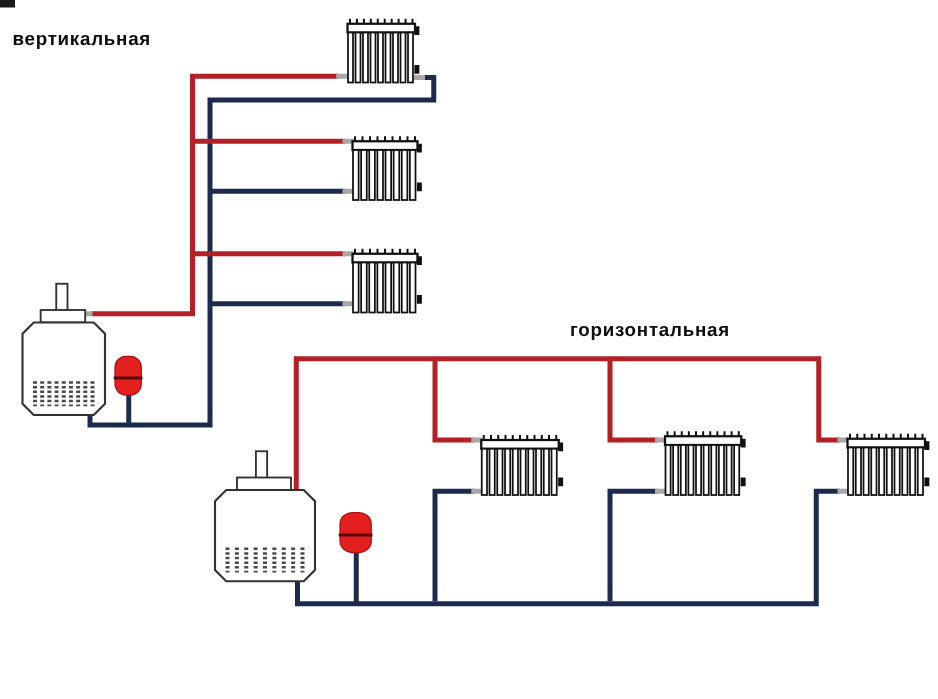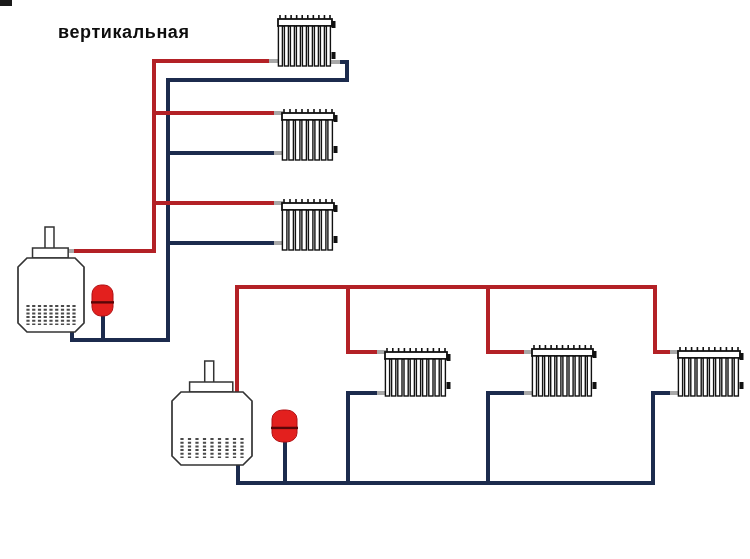--- a/index.html
+++ b/index.html
@@ -6,36 +6,36 @@
   .canvas{
     position:relative;
     width:750px;height:559px;
     background:#ffffff;
     overflow:hidden;
     font-family:"Liberation Sans", sans-serif;
   }
   .sys-title{
     position:absolute;
     font-weight:bold;
-    font-size:18px;
+    font-size:15px;
     line-height:20px;
     color:#0d0d0d;
     letter-spacing:0.6px;
     white-space:nowrap;
-    margin-left:48px;
   }
   #title-vertical{left:10px;top:22px;}
   #title-horizontal{left:456px;top:255px;}
   #pipes-svg{position:absolute;left:0;top:0;}
 </style>
 </head>
 <body>
 
 <div class="canvas">
   <div id="title-vertical" class="sys-title">вертикальная</div>
+  <div id="title-horizontal" class="sys-title">горизонтальная</div>
   <svg id="pipes-svg" width="750" height="559" viewBox="0 0 750 559">
       <g>
         <polyline points="339,62 347,62 347,80 168,80 168,340 72,340 72,329" fill="none" stroke="#1c2b4d" stroke-width="4" stroke-linejoin="miter" stroke-linecap="butt"></polyline>
         <polyline points="276,153 168,153" fill="none" stroke="#1c2b4d" stroke-width="4" stroke-linejoin="miter" stroke-linecap="butt"></polyline>
         <polyline points="276,243 168,243" fill="none" stroke="#1c2b4d" stroke-width="4" stroke-linejoin="miter" stroke-linecap="butt"></polyline>
         <polyline points="103,313 103,341" fill="none" stroke="#1c2b4d" stroke-width="4" stroke-linejoin="miter" stroke-linecap="butt"></polyline>
         <polyline points="73,251 154,251 154,61 271,61" fill="none" stroke="#b32126" stroke-width="4" stroke-linejoin="miter" stroke-linecap="butt"></polyline>
         <polyline points="154,113 276,113" fill="none" stroke="#b32126" stroke-width="4" stroke-linejoin="miter" stroke-linecap="butt"></polyline>
         <polyline points="154,203 276,203" fill="none" stroke="#b32126" stroke-width="4" stroke-linejoin="miter" stroke-linecap="butt"></polyline>
         <polyline points="269,61 279,61" fill="none" stroke="#a8a8a8" stroke-width="4" stroke-linejoin="miter" stroke-linecap="butt"></polyline>

